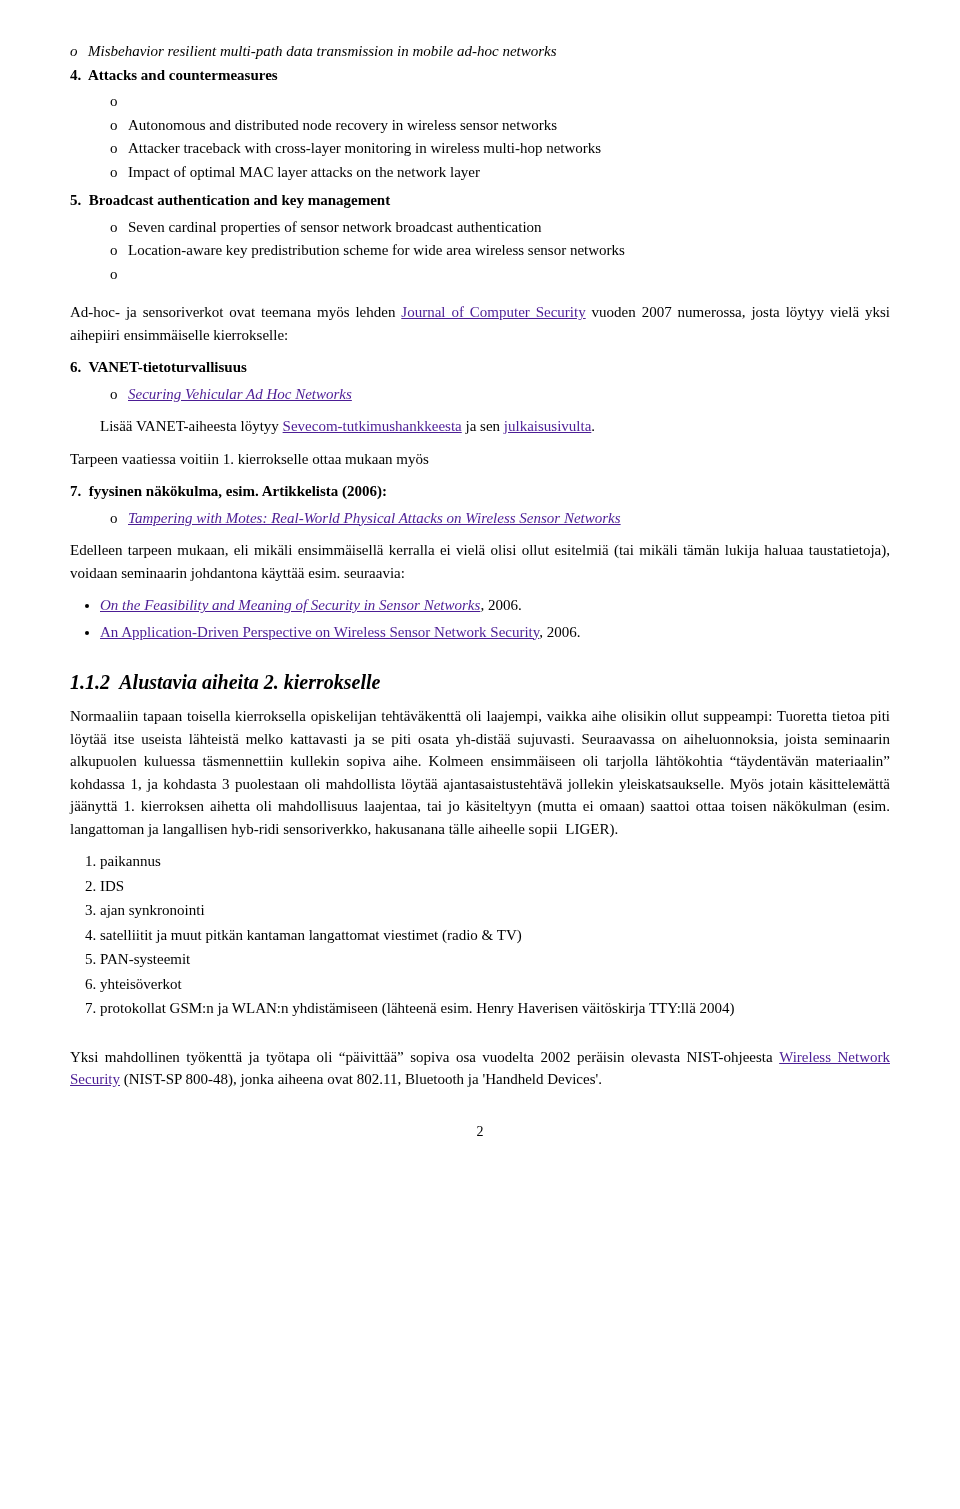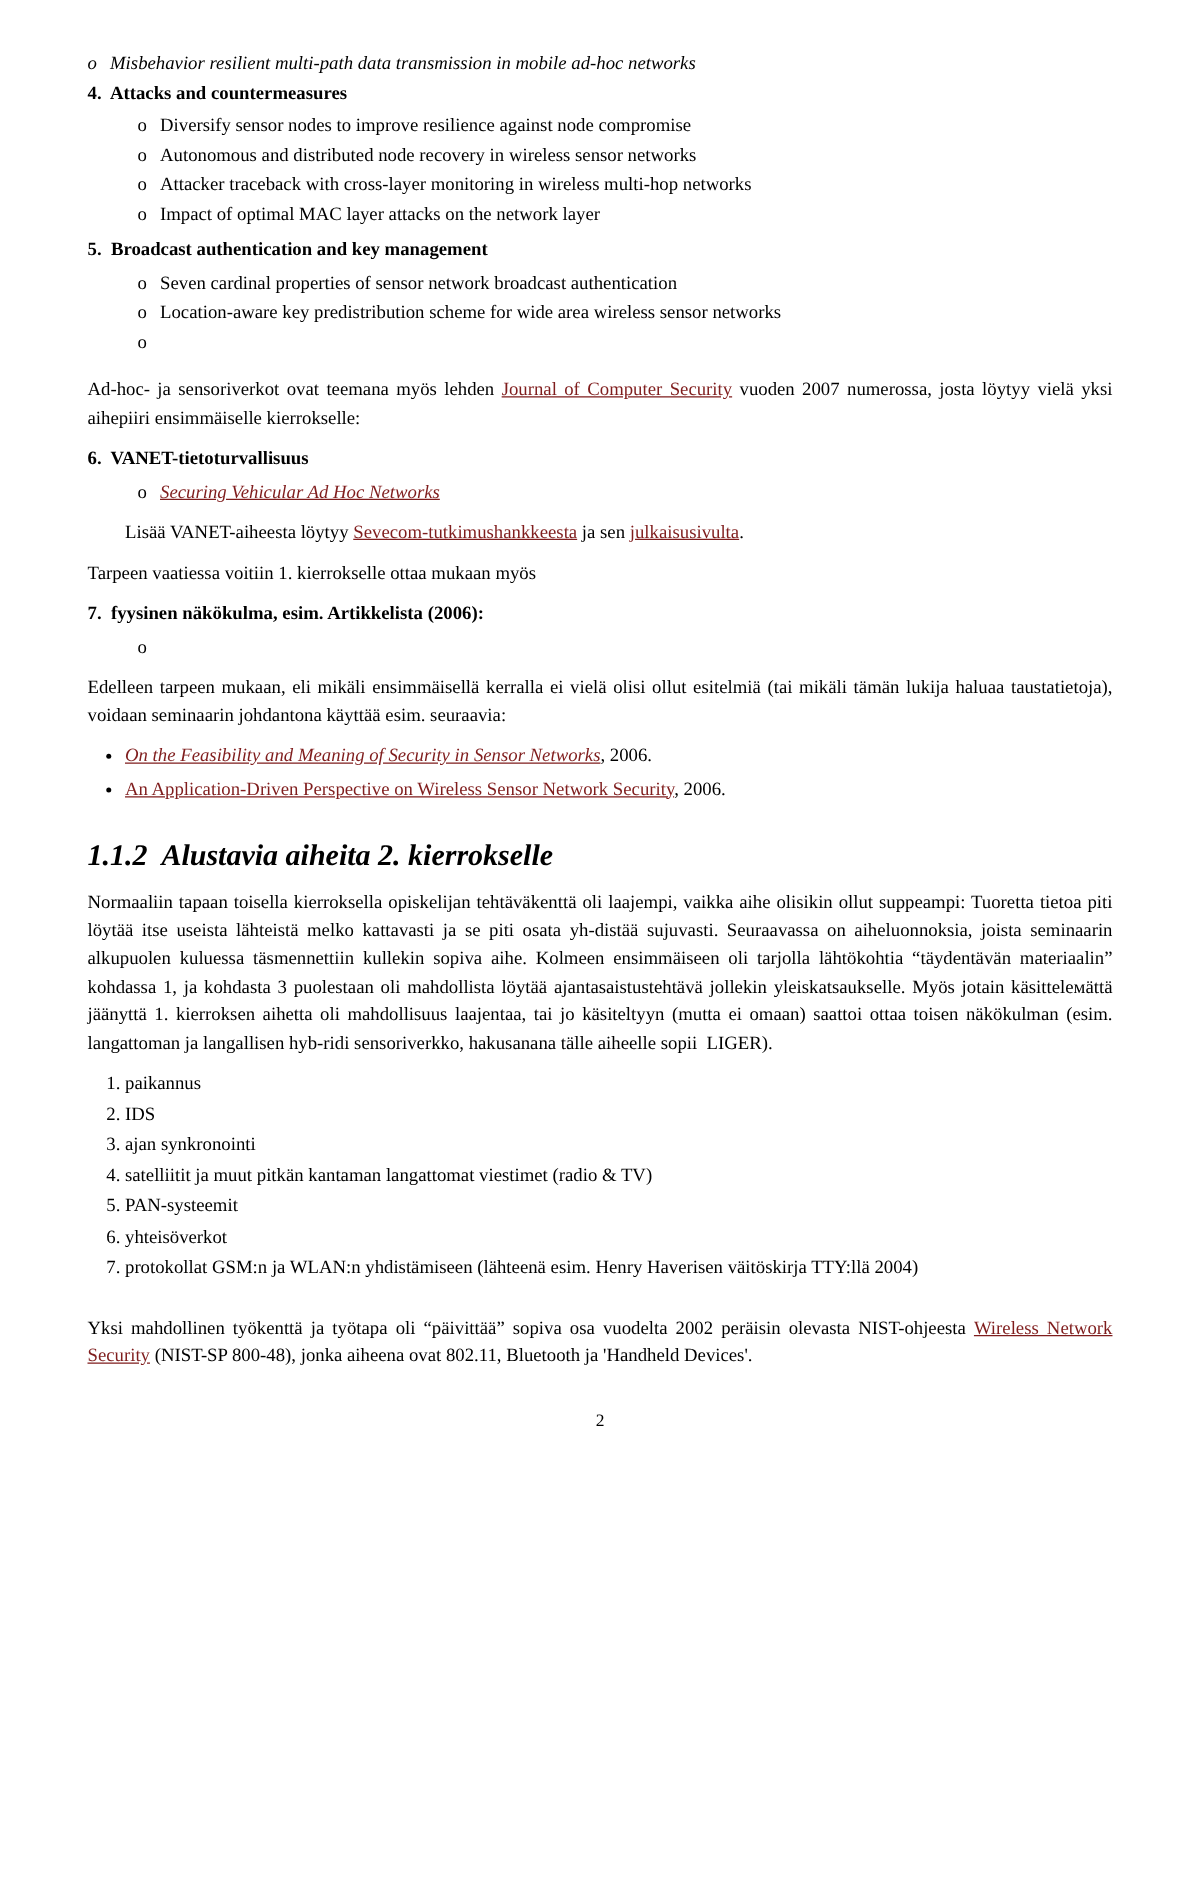--- a/index.html
+++ b/index.html
@@ -29,40 +29,40 @@
       min-width: 18px;
     }
     .section-block {
       margin-bottom: 6px;
     }
     .paragraph {
       margin-bottom: 10px;
       text-align: justify;
     }
     a {
-      color: #7f1d1d;
+      color: #4c1d95;
       text-decoration: underline;
     }
     .numbered-list {
       margin-left: 30px;
       margin-bottom: 26px;
     }
     .numbered-list li {
       margin-bottom: 2px;
     }
     .bullet-list {
       margin-left: 30px;
       margin-bottom: 10px;
       list-style-type: disc;
     }
     .bullet-list li {
       margin-bottom: 4px;
     }
     .section-title-large {
-      font-size: 24px;
+      font-size: 20px;
       font-weight: bold;
       font-style: italic;
       margin-top: 24px;
       margin-bottom: 8px;
     }
     .page-number {
       text-align: center;
       margin-top: 30px;
       font-size: 14px;
     }
@@ -86,21 +86,20 @@
   <span class="text">Misbehavior resilient multi-path data transmission in mobile ad-hoc networks</span>
 </div>
 
 <div class="section-block">
   <div class="section-heading">
     <span>4.&nbsp; Attacks and countermeasures</span>
   </div>
   <div class="sub-list">
     <div class="sub-list-item">
       <span class="o">o</span>
-      <span>Diversify sensor nodes to improve resilience against node compromise</span>
     </div>
     <div class="sub-list-item">
       <span class="o">o</span>
       <span>Autonomous and distributed node recovery in wireless sensor networks</span>
     </div>
     <div class="sub-list-item">
       <span class="o">o</span>
       <span>Attacker traceback with cross-layer monitoring in wireless multi-hop networks</span>
     </div>
     <div class="sub-list-item">
@@ -153,20 +152,21 @@
   <span>Tarpeen vaatiessa voitiin 1. kierrokselle ottaa mukaan myös</span>
 </div>
 
 <div class="section-block" style="margin-bottom: 10px;">
   <div class="section-heading">
     <span>7.&nbsp; fyysinen näkökulma, esim. Artikkelista&nbsp;(2006):</span>
   </div>
   <div class="sub-list">
     <div class="sub-list-item">
       <span class="o">o</span>
+      <a style="font-style: italic;">Tampering with Motes: Real-World Physical Attacks on Wireless Sensor Networks</a>
     </div>
   </div>
 </div>
 
 <div class="paragraph">
   <span>Edelleen tarpeen mukaan, eli mikäli ensimmäisellä kerralla ei vielä olisi ollut esitelmiä (tai mikäli tämän lukija haluaa taustatietoja), voidaan seminaarin johdantona käyttää esim. seuraavia:</span>
 </div>
 
 <ul class="bullet-list">
   <li>

